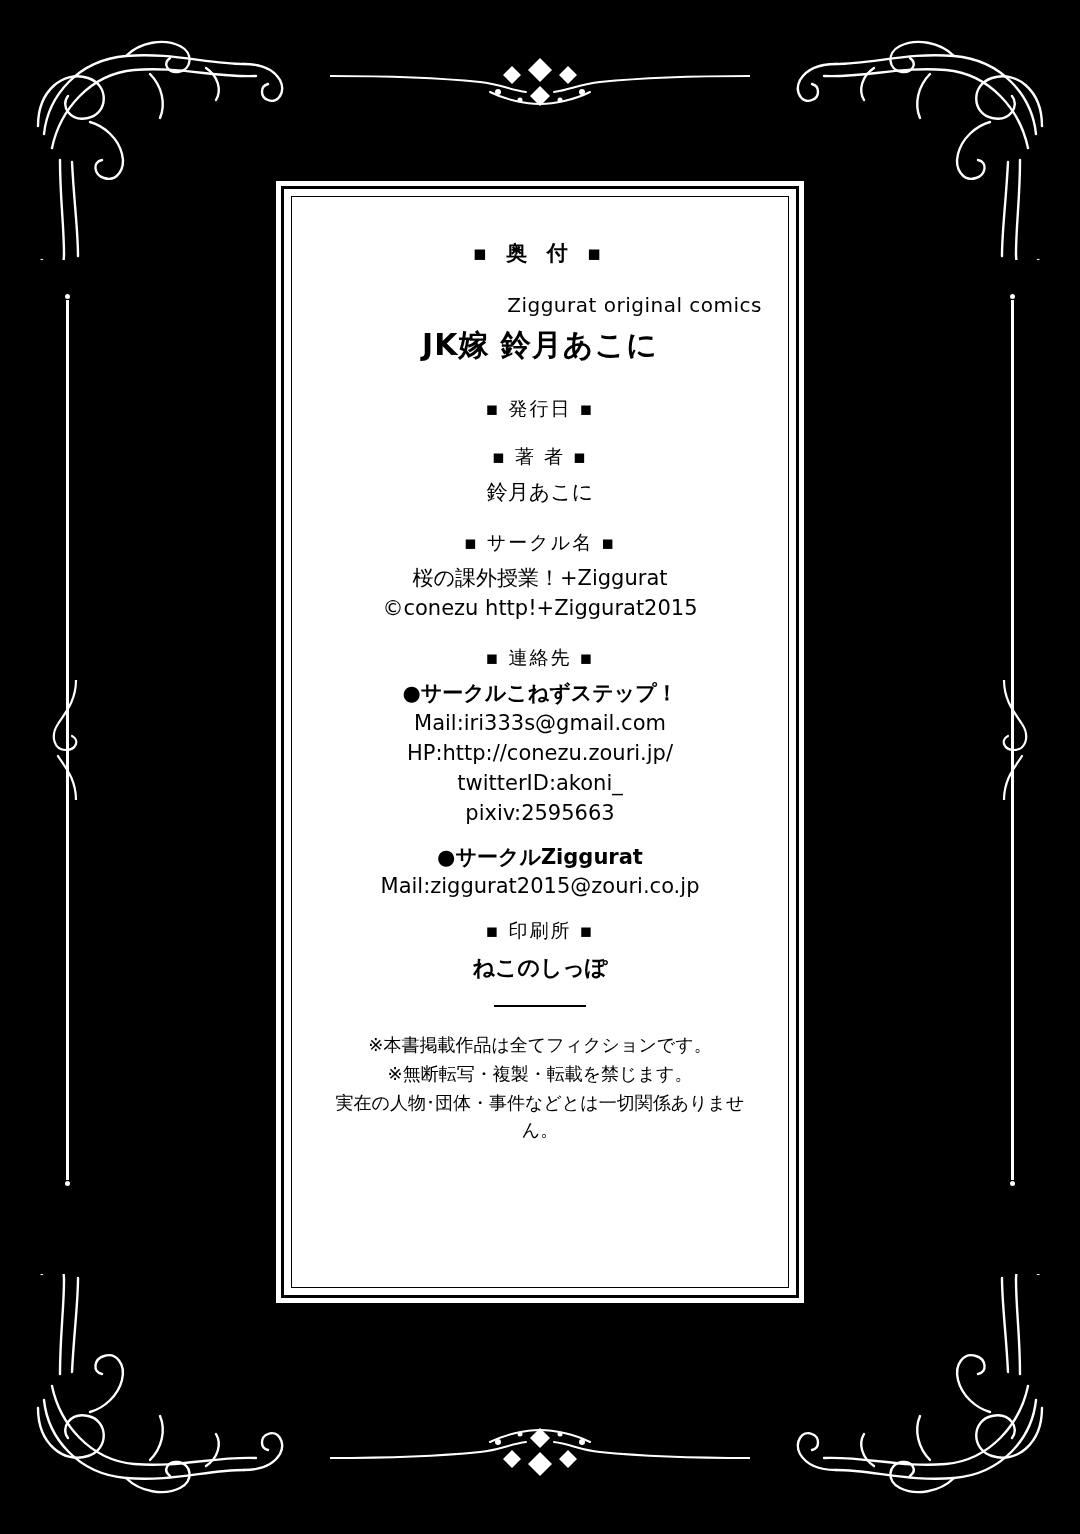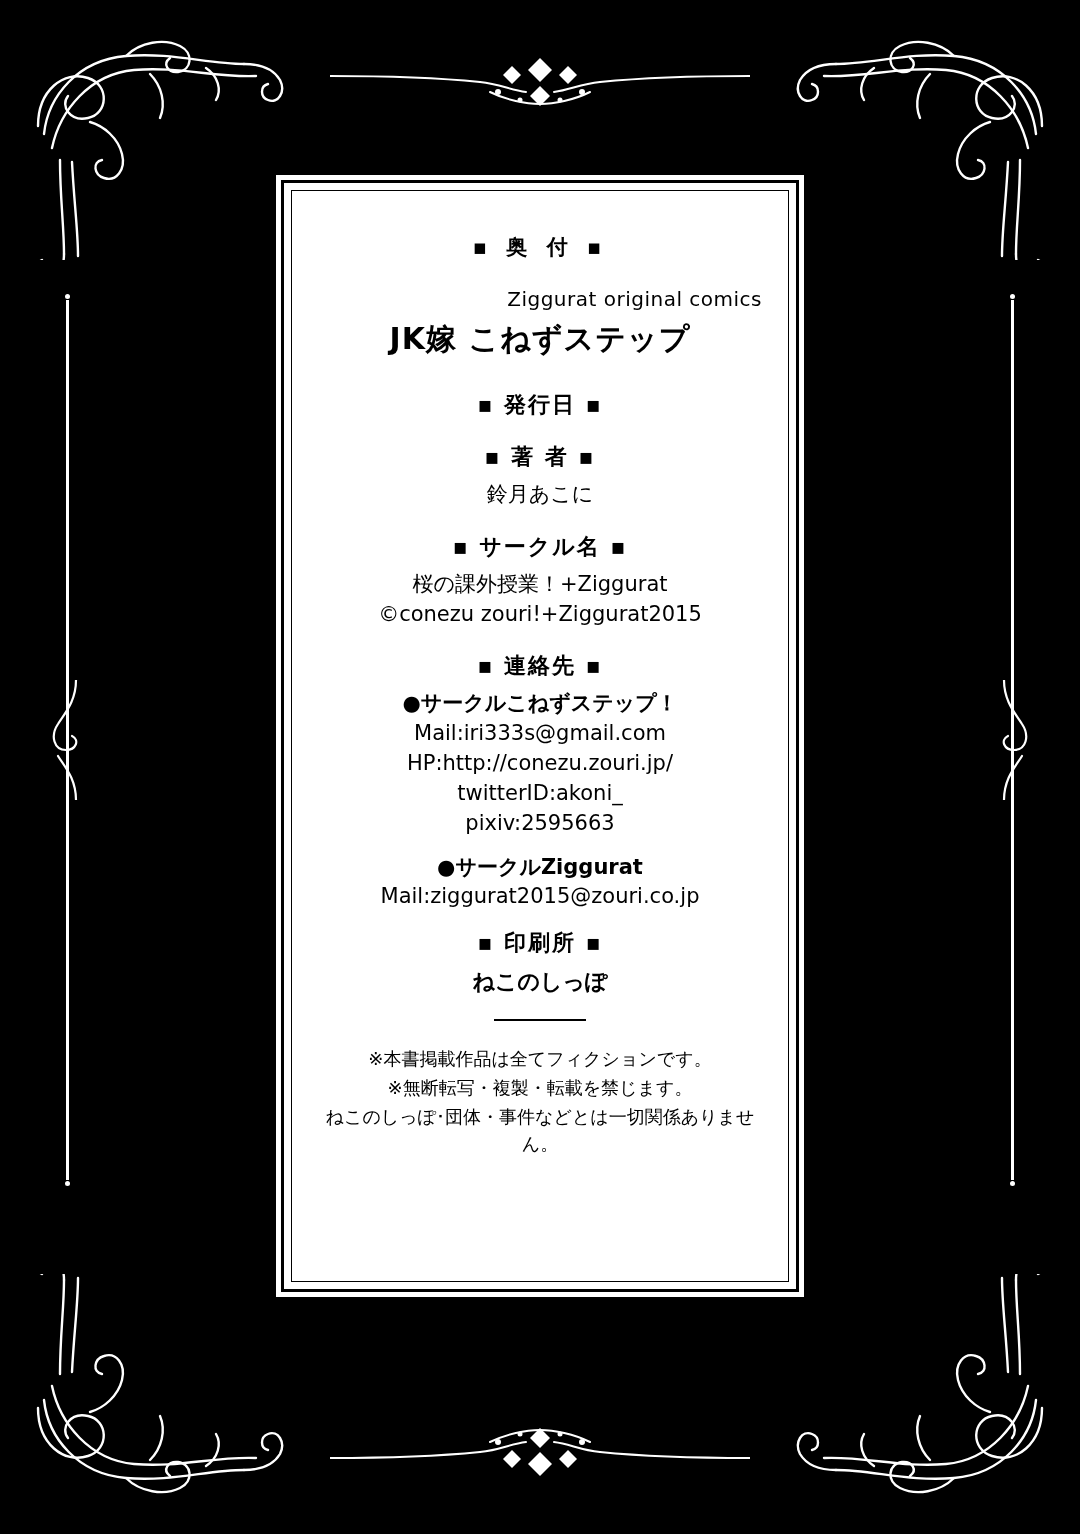--- a/index.html
+++ b/index.html
@@ -73,21 +73,21 @@
     pointer-events: none;
   }
   .side-swirl svg { width: 100%; height: 100%; display: block; }
   .side-swirl.left  { left: 40px;  top: 680px; }
   .side-swirl.right { right: 40px; top: 680px; transform: scaleX(-1); }
 
   
   .panel {
     position: absolute;
     left: 276px;
-    top: 175px;
+    top: 181px;
     width: 528px;
     height: 1122px;
     background: #ffffff;
     border: 5px solid #ffffff;
     box-sizing: border-box;
   }
   .panel-inner {
     position: absolute;
     inset: 0;
     background: #ffffff;
@@ -122,22 +122,22 @@
   }
   .work-title {
     font-size: 30px;
     font-weight: 700;
     letter-spacing: 1px;
     margin-bottom: 30px;
   }
 
   .block { margin-bottom: 22px; }
   .block-label {
-    font-size: 22px;
-    font-weight: 700;
+    font-size: 19px;
+    font-weight: 400;
     letter-spacing: 2px;
     margin-bottom: 8px;
   }
   .block-line {
     font-size: 21px;
     line-height: 1.42;
   }
   .block-line.lg { font-size: 22px; font-weight: 700; }
   .block-line.bullet { font-size: 21px; font-weight: 700; }
 
@@ -282,35 +282,35 @@
 </div>
 
 <div class="panel">
   <div class="panel-inner">
     <div class="panel-inner2">
 
       <div class="colophon-heading">▪ 奥  付 ▪</div>
 
       <div class="imprint">Ziggurat original comics</div>
 
-      <div class="work-title">JK嫁 こねずステップ</div>
+      <div class="work-title">JK嫁 鈴月あこに</div>
 
       <div class="block">
         <div class="block-label">▪ 発行日 ▪</div>
       </div>
 
       <div class="block">
         <div class="block-label">▪ 著  者 ▪</div>
         <div class="block-line">鈴月あこに</div>
       </div>
 
       <div class="block">
         <div class="block-label">▪ サークル名 ▪</div>
         <div class="block-line">桜の課外授業！+Ziggurat</div>
-        <div class="block-line">©conezu zouri!+Ziggurat2015</div>
+        <div class="block-line">©conezu http!+Ziggurat2015</div>
       </div>
 
       <div class="block contact-block">
         <div class="block-label">▪ 連絡先 ▪</div>
 
         <div class="contact-sub">
           <div class="block-line bullet">●サークルこねずステップ！</div>
           <div class="block-line">Mail:iri333s@gmail.com</div>
           <div class="block-line">HP:http://conezu.zouri.jp/</div>
           <div class="block-line">twitterID:akoni_</div>
@@ -326,18 +326,18 @@
       <div class="block">
         <div class="block-label">▪ 印刷所 ▪</div>
         <div class="block-line lg">ねこのしっぽ</div>
       </div>
 
       <div class="divider"></div>
 
       <div class="notes">
         <div>※本書掲載作品は全てフィクションです。</div>
         <div>※無断転写・複製・転載を禁じます。</div>
-        <div>ねこのしっぽ･団体・事件などとは一切関係ありません。</div>
+        <div>実在の人物･団体・事件などとは一切関係ありません。</div>
       </div>
 
     </div>
   </div>
 </div>
 
 </body></html>

